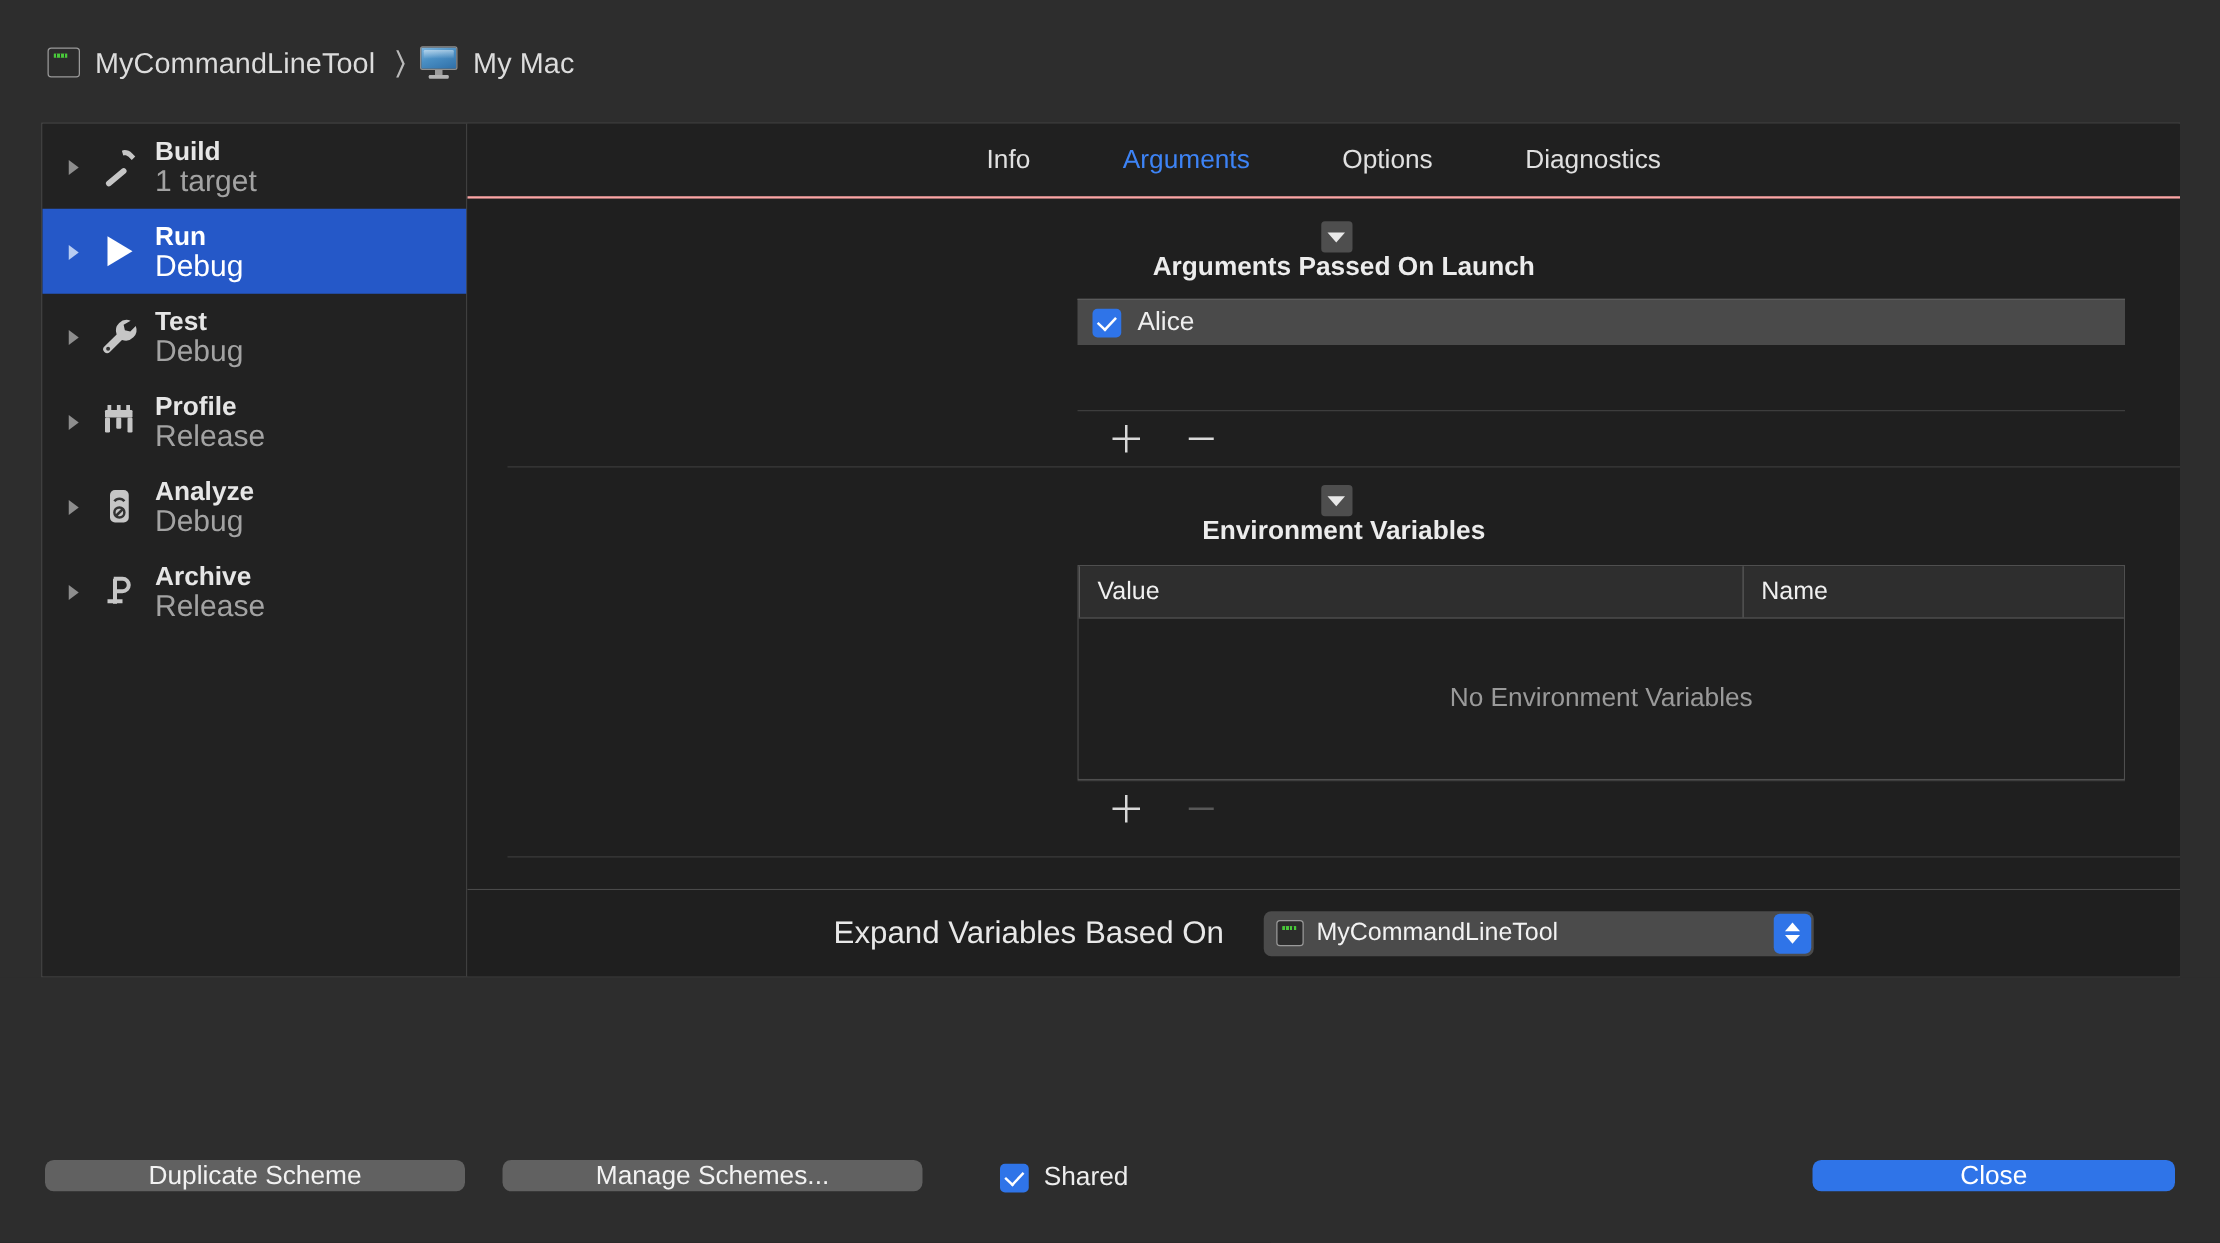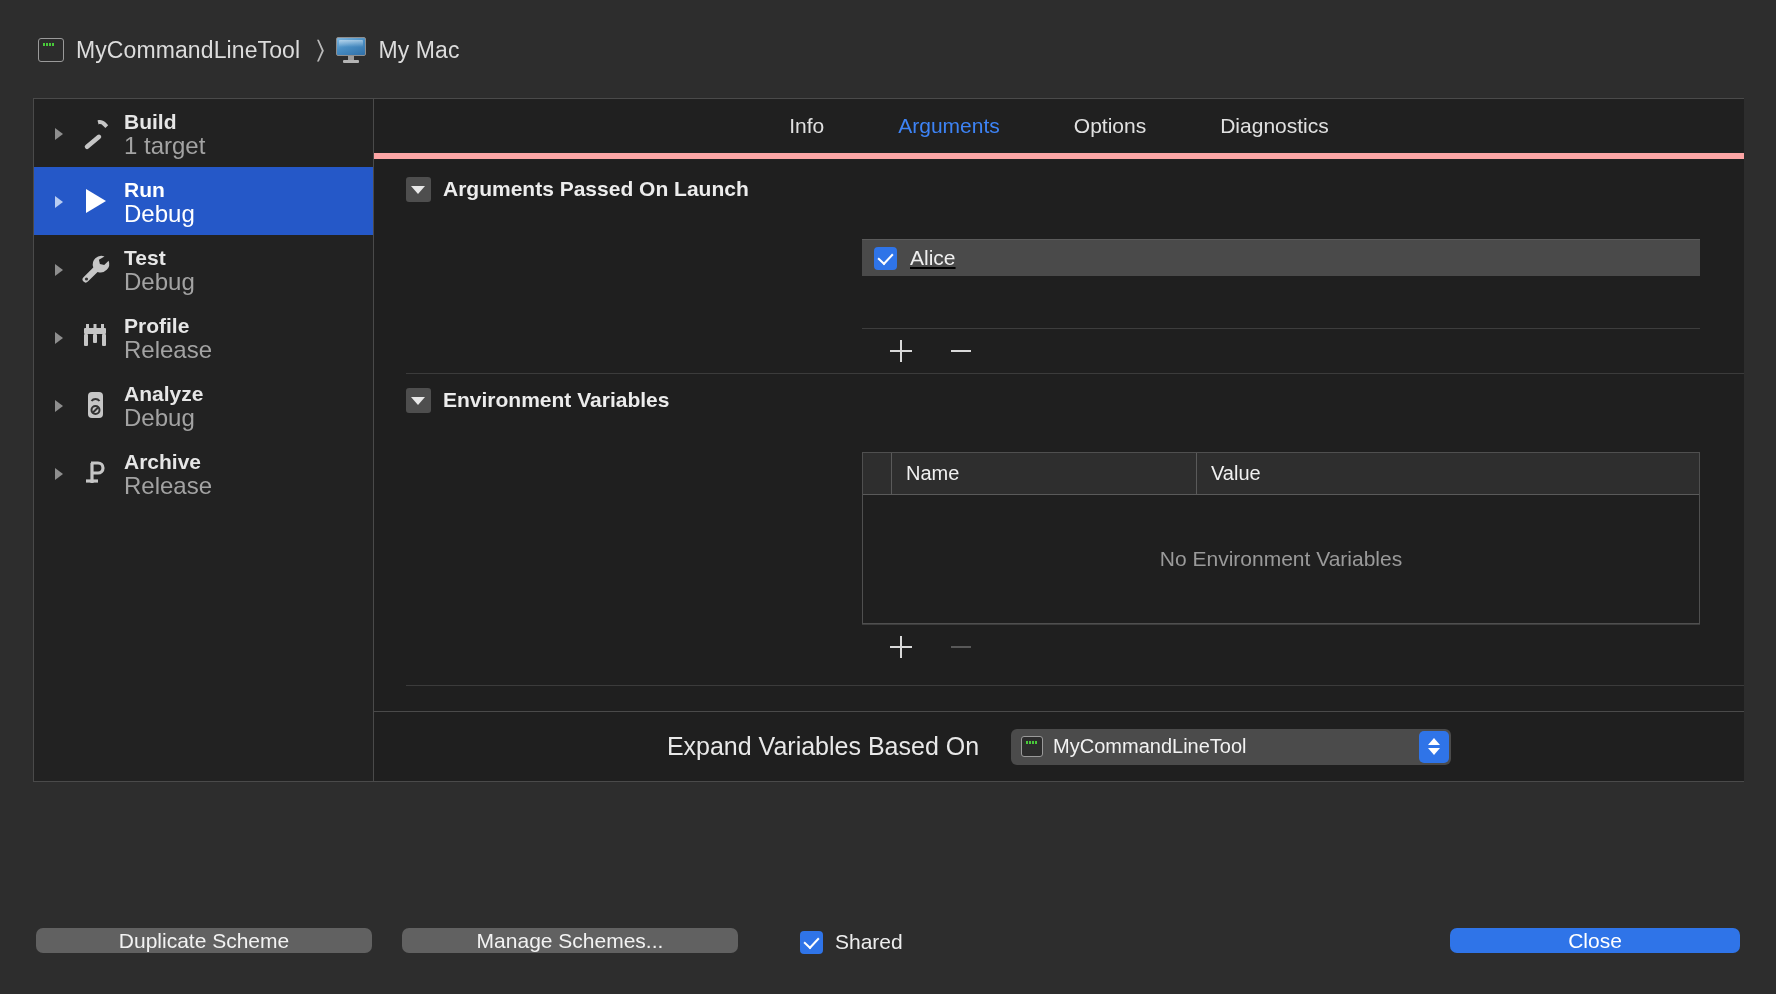--- a/index.html
+++ b/index.html
@@ -130,55 +130,55 @@
 
   
   .content {
     flex: 1; display: flex; flex-direction: column;
     background: #1f1f1f;
   }
   .tabbar {
     height: 60px; flex: none;
     display: flex; align-items: center; justify-content: center;
     gap: 74px;
-    border-bottom: 6px solid #fca5a5;
+    border-bottom: 2px solid #fca5a5;
     background: #202020;
   }
   .tab {
     font-size: 21px; color: #e0e0e0; cursor: default;
   }
   .tab.active { color: #3d83f5; }
 
   .content-body {
     flex: 1; position: relative; overflow: hidden;
     background: #1f1f1f;
   }
 
   .section-head {
-    display: flex; align-items: flex-start;
-    padding-left: 32px; height: 46px;
+    display: flex; align-items: center;
+    padding-left: 32px; height: 46px; flex-direction: column;
   }
   .tri-box {
     width: 25px; height: 25px; flex: none;
     background: #4e4e4e; border-radius: 3px;
     margin-right: 12px;
     position: relative;
   }
   .tri-box::after {
     content: ""; position: absolute; left: 5px; top: 9px;
     border-top: 8px solid #e8e8e8;
     border-left: 7.5px solid transparent;
     border-right: 7.5px solid transparent;
   }
   .section-title {
     font-size: 21px; font-weight: bold; color: #ececec;
   }
 
   
-  .args-wrap { margin: 16px 0 0 0; text-decoration: underline; }
+  .args-wrap { margin: 16px 0 0 0; }
   .arg-row {
     margin-left: 488px; width: 838px;
     height: 37px;
     background: #4a4a4a;
     border-top: 1px solid #5b5b5b;
     display: flex; align-items: center;
     padding-left: 12px;
   }
   .checkbox {
     width: 23px; height: 23px; flex: none;
@@ -481,22 +481,22 @@
         <div class="section-rule"></div>
 
         <div style="padding-top:14px;">
           <div class="section-head">
             <span class="tri-box"></span>
             <span class="section-title">Environment Variables</span>
           </div>
 
           <div class="env-table">
             <div class="env-header">
+              <span class="env-th col-value">Value</span>
               <span class="env-th col-name">Name</span>
-              <span class="env-th col-value">Value</span>
             </div>
             <div class="env-empty">
               <span class="env-empty-text">No Environment Variables</span>
             </div>
           </div>
           <div class="list-bottom-rule" style="margin-top:0;"></div>
           <div class="plusminus">
             <span class="pm-btn">
               <span class="pm-glyph pm-plus"></span>
             </span>

